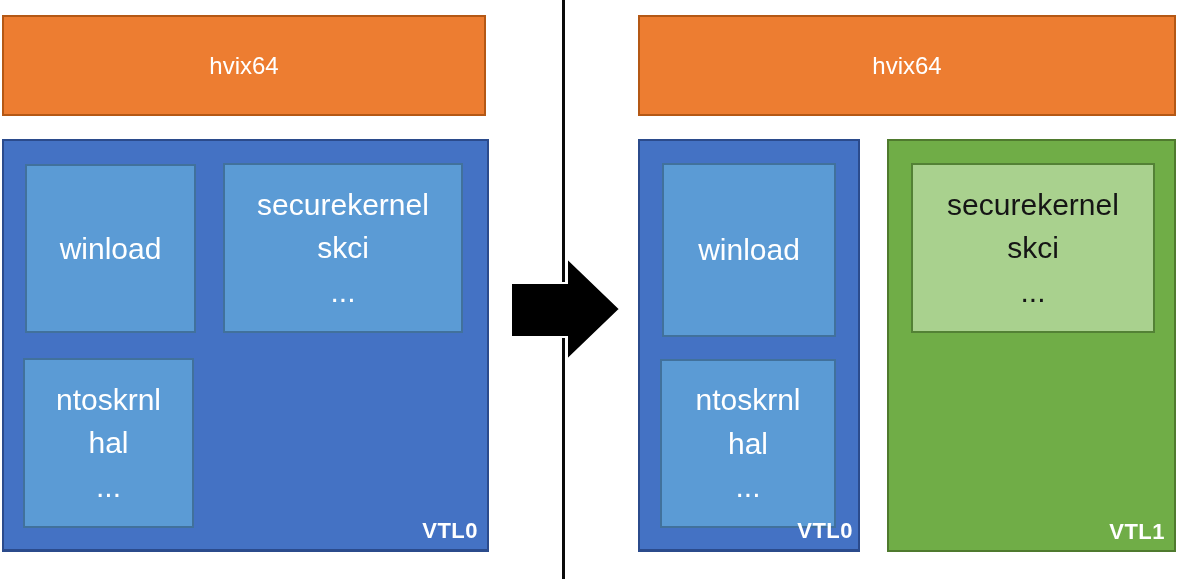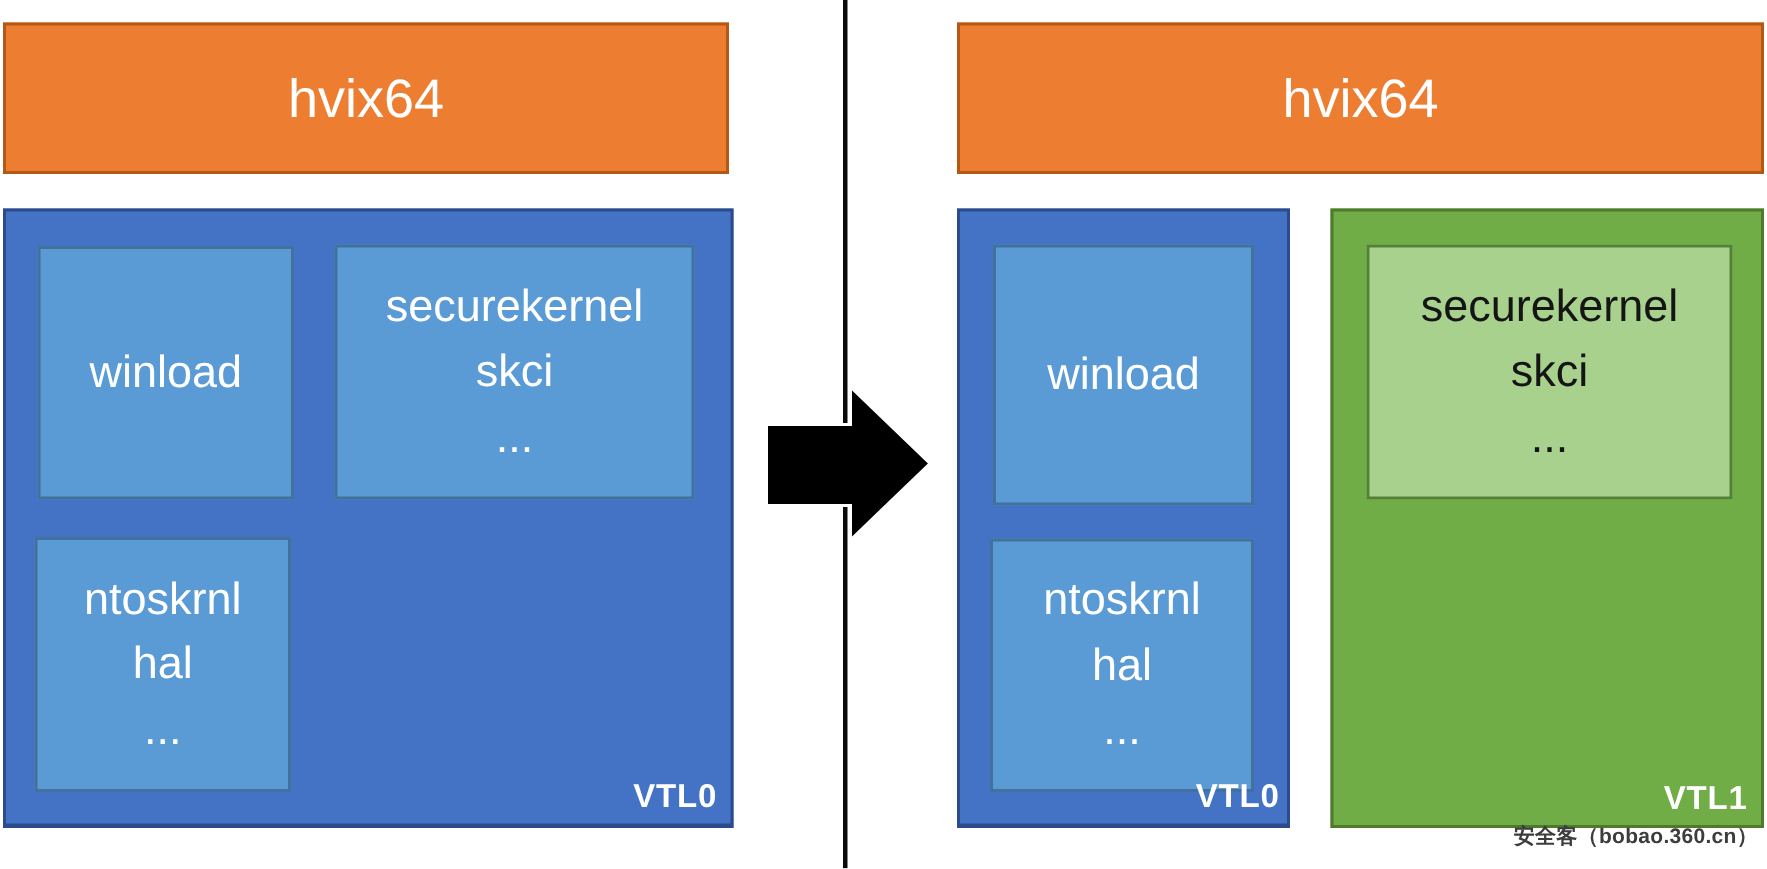--- a/index.html
+++ b/index.html
@@ -14,21 +14,21 @@
   *{margin:0;padding:0;box-sizing:border-box;}
   html,body{background:#ffffff;}
   .stage{
     position:relative;width:1178px;height:579px;background:#ffffff;
     font-family:"Liberation Sans",sans-serif;overflow:hidden;
   }
   .box{position:absolute;}
   .hv-box{
     background:var(--orange-fill);border:2px solid var(--orange-border);
     display:flex;align-items:center;justify-content:center;
-    color:#ffffff;font-size:36px;text-align:center;
+    color:#ffffff;font-size:24px;text-align:center;
   }
   .vtl-blue{
     background:var(--blue-fill);border:2px solid var(--blue-border);
     border-bottom-width:3px;
   }
   .vtl-green{
     background:var(--green-fill);border:2px solid var(--green-border);
   }
   .inner-blue{
     background:var(--lightblue-fill);border:2px solid var(--lightblue-border);
@@ -112,15 +112,14 @@
   <div class="box vtl-green" style="left:887px;top:139px;width:289px;height:413px;">
     <span class="badge">VTL1</span>
   </div>
 
   <div class="box inner-green" style="left:911px;top:163px;width:244px;height:170px;">
     <span>securekernel</span>
     <span>skci</span>
     <span>...</span>
   </div>
 
-  <div class="watermark">安全客（bobao.360.cn）</div>
 
 </div>
 
 </body></html>

